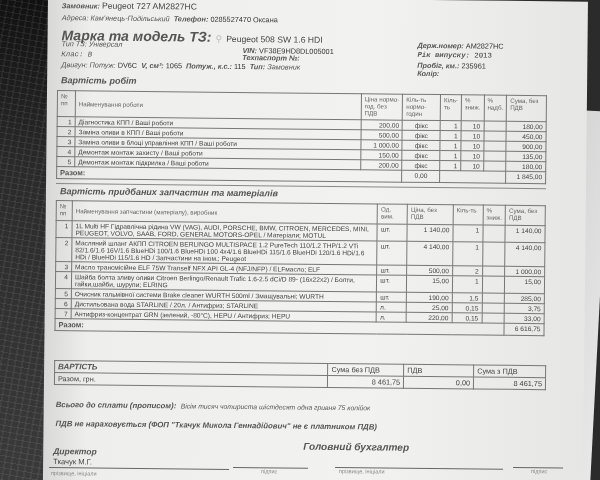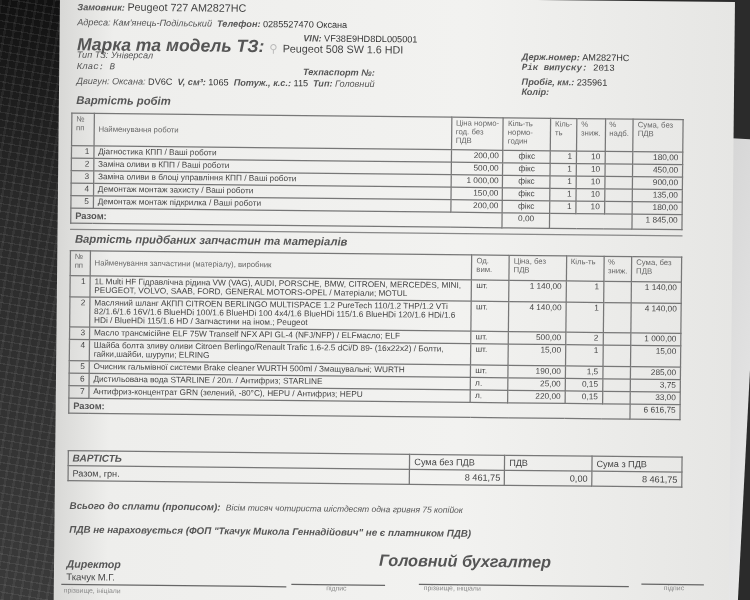--- a/index.html
+++ b/index.html
@@ -65,42 +65,42 @@
 
   <div class="row" style="left:14px;top:31px;">
     <span class="lbl" style="font-size:14px">Марка та модель ТЗ:</span>
     &nbsp;<span style="color:#bbb;font-size:9px">⚲</span>&nbsp;
     <span class="big">Peugeot 508 SW 1.6 HDI</span>
   </div>
   <div class="row" style="left:14px;top:43px;">
     <span class="it">Тип ТЗ:</span>
     <span class="it">Універсал</span>
   </div>
-  <div class="row" style="left:195px;top:28px;">
+  <div class="row" style="left:195px;top:48px;">
     <span class="lbl">VIN:</span>
     <span>VF38E9HD8DL005001</span>
   </div>
   <div class="row" style="left:14px;top:54px;font-family:Liberation Mono, monospace;">
     <span class="it">Клас:</span>
     <span class="it">B</span>
   </div>
   <div class="row" style="left:195px;top:55px;">
     <span class="lbl">Техпаспорт №:</span>
     <span></span>
   </div>
   <div class="row" style="left:14px;top:64px;">
     <span class="it">Двигун:</span>
-    <span class="it">Оксана:</span>
+    <span class="it">Потуж:</span>
     <span>DV6C</span>
     &nbsp;<span class="lbl">V, см³:</span>
     <span>1065</span>
     &nbsp;<span class="lbl">Потуж., к.с.:</span>
     <span>115</span>
     &nbsp;<span class="lbl">Тип:</span>
-    <span class="it">Головний</span>
+    <span class="it">Замовник</span>
   </div>
 
   <div class="row" style="left:370px;top:41px;">
     <span class="lbl">Держ.номер:</span>
     <span>AM2827HC</span>
   </div>
   <div class="row" style="left:370px;top:51px;font-family:Liberation Mono, monospace;">
     <span class="lbl">Рік випуску:</span>
     <span>2013</span>
   </div>
@@ -309,21 +309,21 @@
     </tr>
   </tbody>
     </table>
 
   <div class="row" style="left:12px;top:404px;font-size:7.8px;">
     <span class="lbl">Всього до сплати (прописом):</span>
     &nbsp;<span class="it" style="font-size:6.8px">Вісім тисяч чотириста шістдесят одна гривня 75 копійок</span>
   </div>
   <div class="row lbl" style="left:12px;top:423px;font-size:7.8px;">ПДВ не нараховується (ФОП "Ткачук Микола Геннадійович" не є платником ПДВ)</div>
 
-  <div class="row lbl" style="left:260px;top:442px;font-size:13px;font-style:italic;">Головний бухгалтер</div>
+  <div class="row lbl" style="left:260px;top:442px;font-size:10px;font-style:italic;">Головний бухгалтер</div>
   <div class="row lbl" style="left:10px;top:450px;font-size:8.5px;">Директор</div>
   <div class="row" style="left:10px;top:461px;font-size:7.6px;color:#444;">Ткачук М.Г.</div>
 
   <div class="sig-line" style="left:6px;top:471px;width:180px;"></div>
   <div class="sig-line" style="left:190px;top:469px;width:75px;"></div>
   <div class="sig-line" style="left:292px;top:468px;width:168px;"></div>
   <div class="sig-line" style="left:470px;top:466px;width:50px;"></div>
 
   <div class="row small" style="left:8px;top:474px;">прізвище, ініціали</div>
   <div class="row small" style="left:218px;top:470px;">підпис</div>

